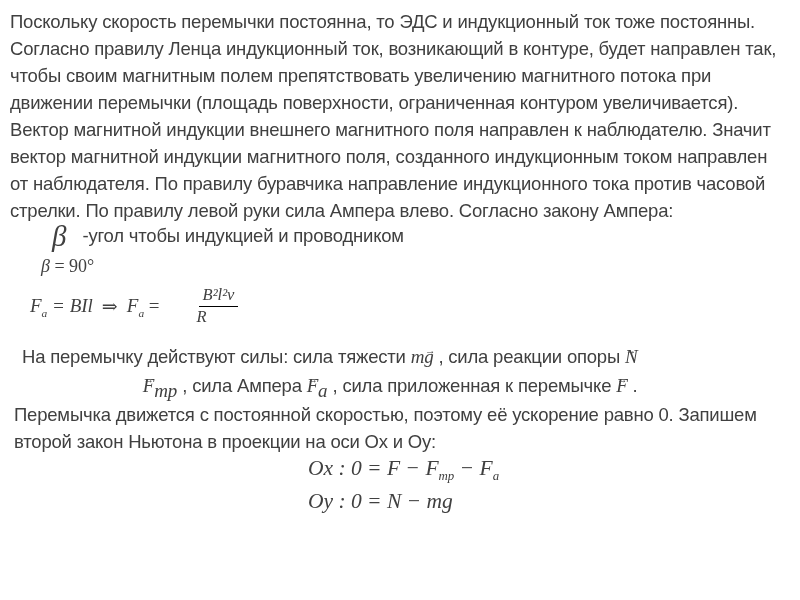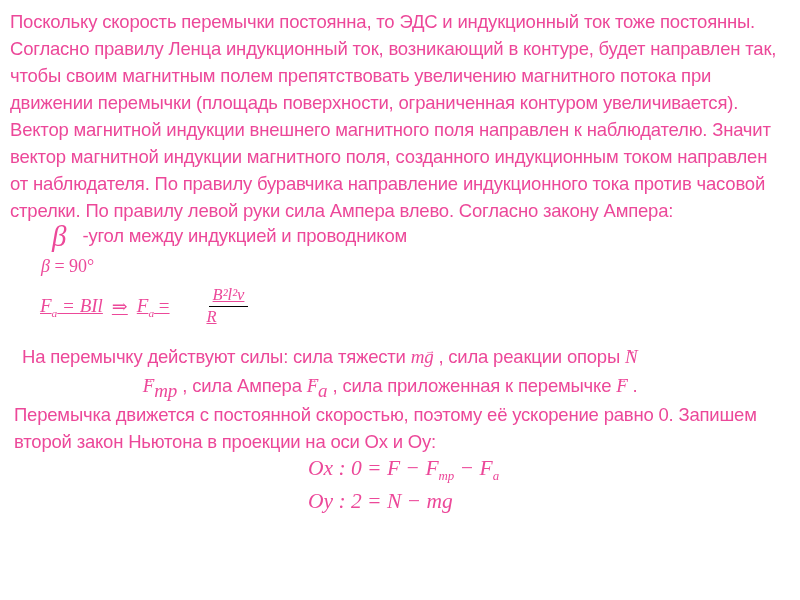--- a/index.html
+++ b/index.html
@@ -1,20 +1,20 @@
 <!DOCTYPE html>
 <html lang="ru"><head>
 <meta charset="utf-8">
 <style>
   html,body{margin:0;padding:0;background:#e9e9e9;}
   .canvas{
     position:relative;
     width:800px;height:600px;
     background:#ffffff;
-    color:#ec4899;
+    color:#404040;
     font-family:"Liberation Sans","DejaVu Sans",sans-serif;
     overflow:hidden;
     margin:0 auto;
   }
   
   .para{position:absolute;white-space:nowrap;}
   .para .line{font-size:18.5px;line-height:27px;letter-spacing:-0.2px;}
   
   .mt{font-family:"Liberation Serif","DejaVu Serif",serif;}
   .it{font-style:italic;}
@@ -48,28 +48,28 @@
     <div class="line">чтобы своим магнитным полем препятствовать увеличению магнитного потока при</div>
     <div class="line">движении перемычки (площадь поверхности, ограниченная контуром увеличивается).</div>
     <div class="line">Вектор магнитной индукции внешнего магнитного поля направлен к наблюдателю. Значит</div>
     <div class="line">вектор магнитной индукции магнитного поля, созданного индукционным током направлен</div>
     <div class="line">от наблюдателя. По правилу буравчика направление индукционного тока против часовой</div>
     <div class="line">стрелки. По правилу левой руки сила Ампера влево. Согласно закону Ампера:</div>
   </div>
 
   <div class="formula f-ampere" style="left:30px;top:217px;height:38px;">
     <span class="beta-alone mt it">β</span>
-    <span class="beta-label">-угол между индукцией и проводником</span>
+    <span class="beta-label">-угол чтобы индукцией и проводником</span>
   </div>
 
   <div class="formula f-beta90 mt" style="left:41px;top:256px;">
     <span><span class="it">β</span><span> = 90°</span></span>
   </div>
 
-  <div class="formula f-deriv mt" style="left:40px;top:282px;height:48px;text-decoration:underline;">
+  <div class="formula f-deriv mt" style="left:30px;top:282px;height:48px;">
     <span><span class="it">F</span><sub class="msub mt">a</sub><span class="it"> = BIl</span></span>
     <span class="gap"></span>
     <span>⇒</span>
     <span class="gap"></span>
     <span><span class="it">F</span><sub class="msub mt">a</sub><span> =</span></span>
     <span class="frac">
         <span class="num it">B²l²ν</span>
         <span class="den it">R</span>
       </span>
   </div>
@@ -79,16 +79,16 @@
     <div class="line"><span class="mt it"><span class="vec"><span>F</span><span class="arr">→</span></span><sub class="msub mt">тр</sub></span><span>  , сила Ампера </span><span class="mt it"><span class="vec"><span>F</span><span class="arr">→</span></span><sub class="msub mt">a</sub></span><span>  , сила приложенная к перемычке </span><span class="mt it vec"><span>F</span><span class="arr">→</span></span><span> .</span></div>
   </div>
 
   <div class="para" style="left:14px;top:401px;">
     <div class="line">Перемычка движется с постоянной скоростью, поэтому её ускорение равно 0. Запишем</div>
     <div class="line">второй закон Ньютона в проекции на оси Ox и Oy:</div>
   </div>
 
   <div class="formula f-newton mt it" style="left:308px;top:458px;">
     <div class="eq"><span>Ox : 0 = F − F</span><sub class="msub mt">тр</sub><span> − F</span><sub class="msub mt">a</sub></div>
-    <div class="eq"><span>Oy : 2 = N − mg</span></div>
+    <div class="eq"><span>Oy : 0 = N − mg</span></div>
   </div>
 
 </div>
 
 </body></html>

